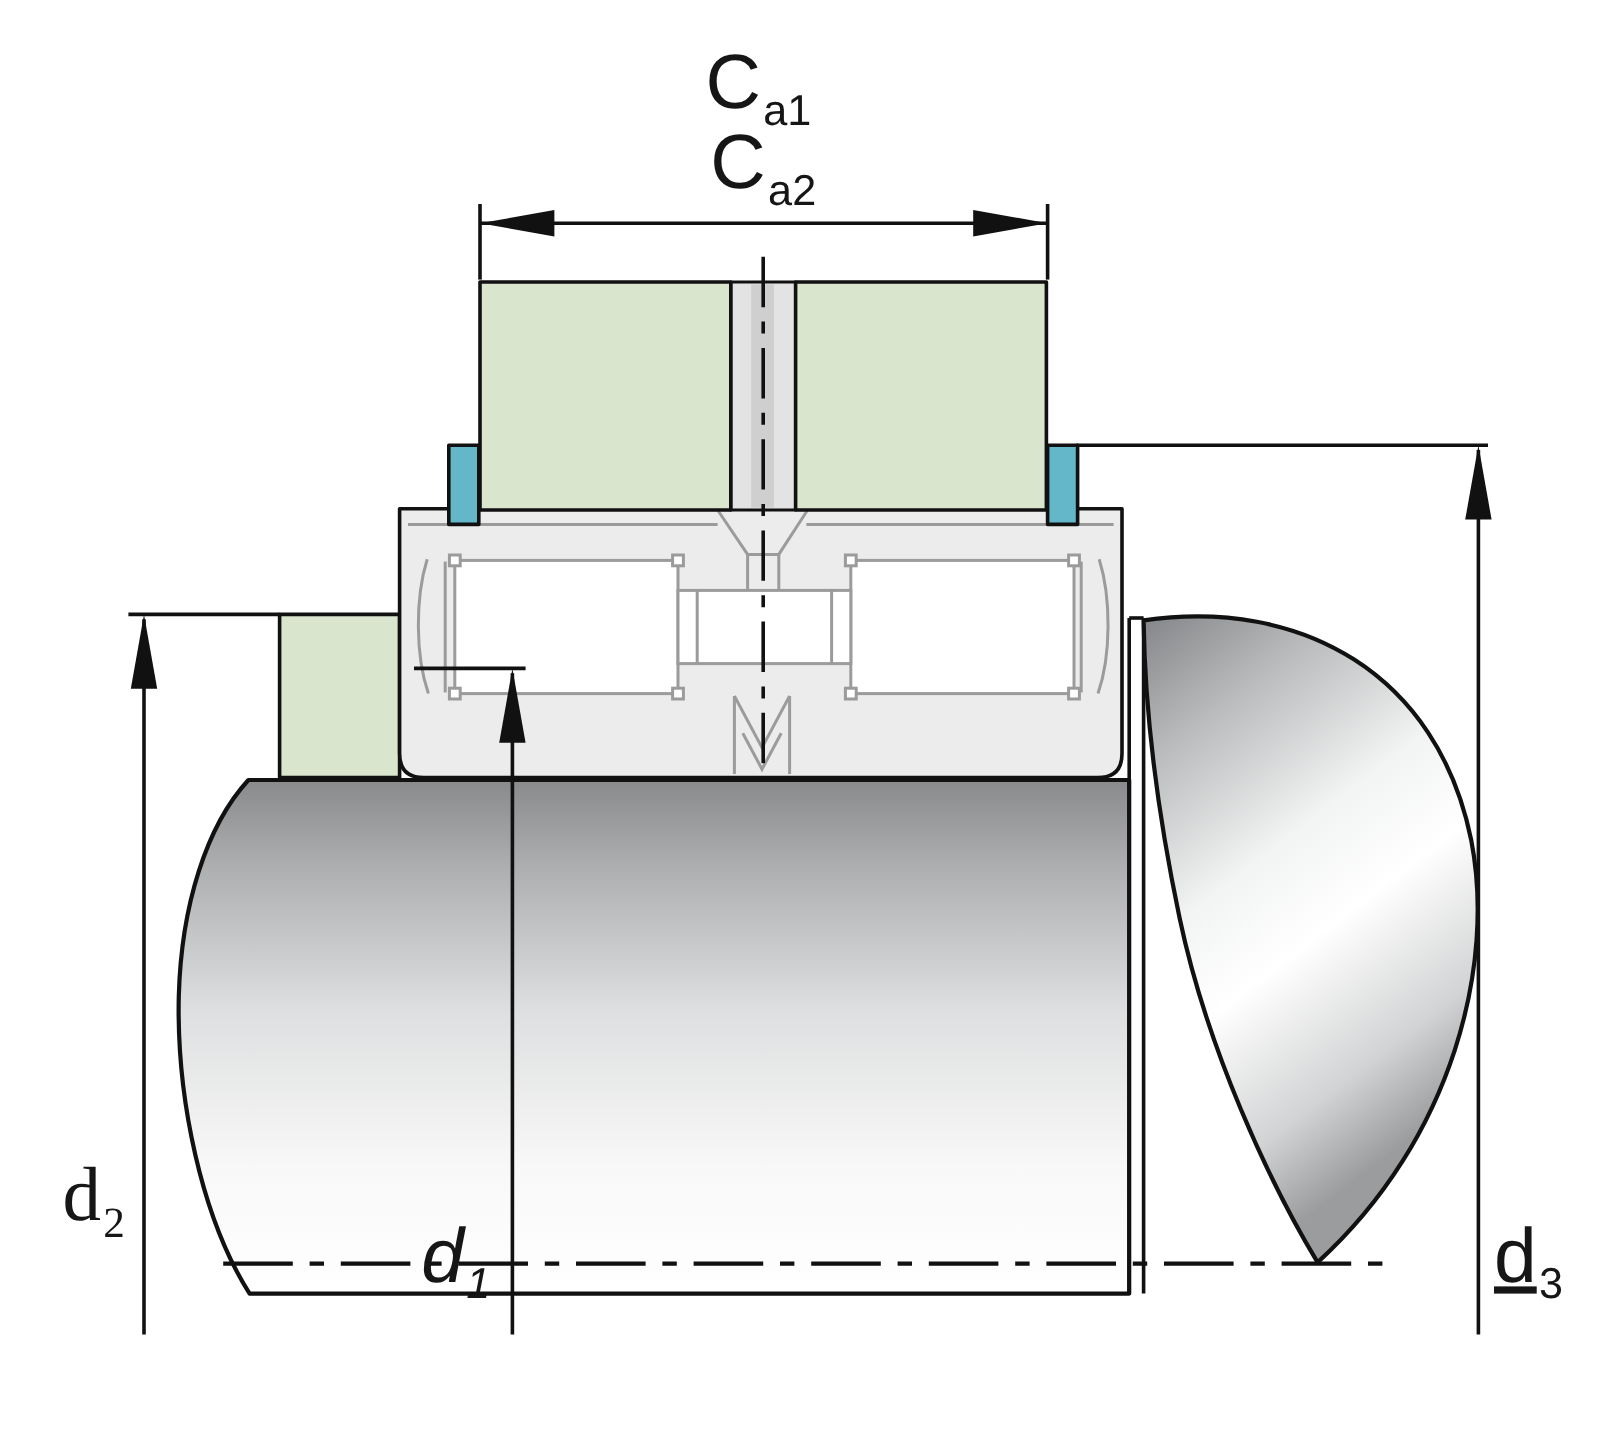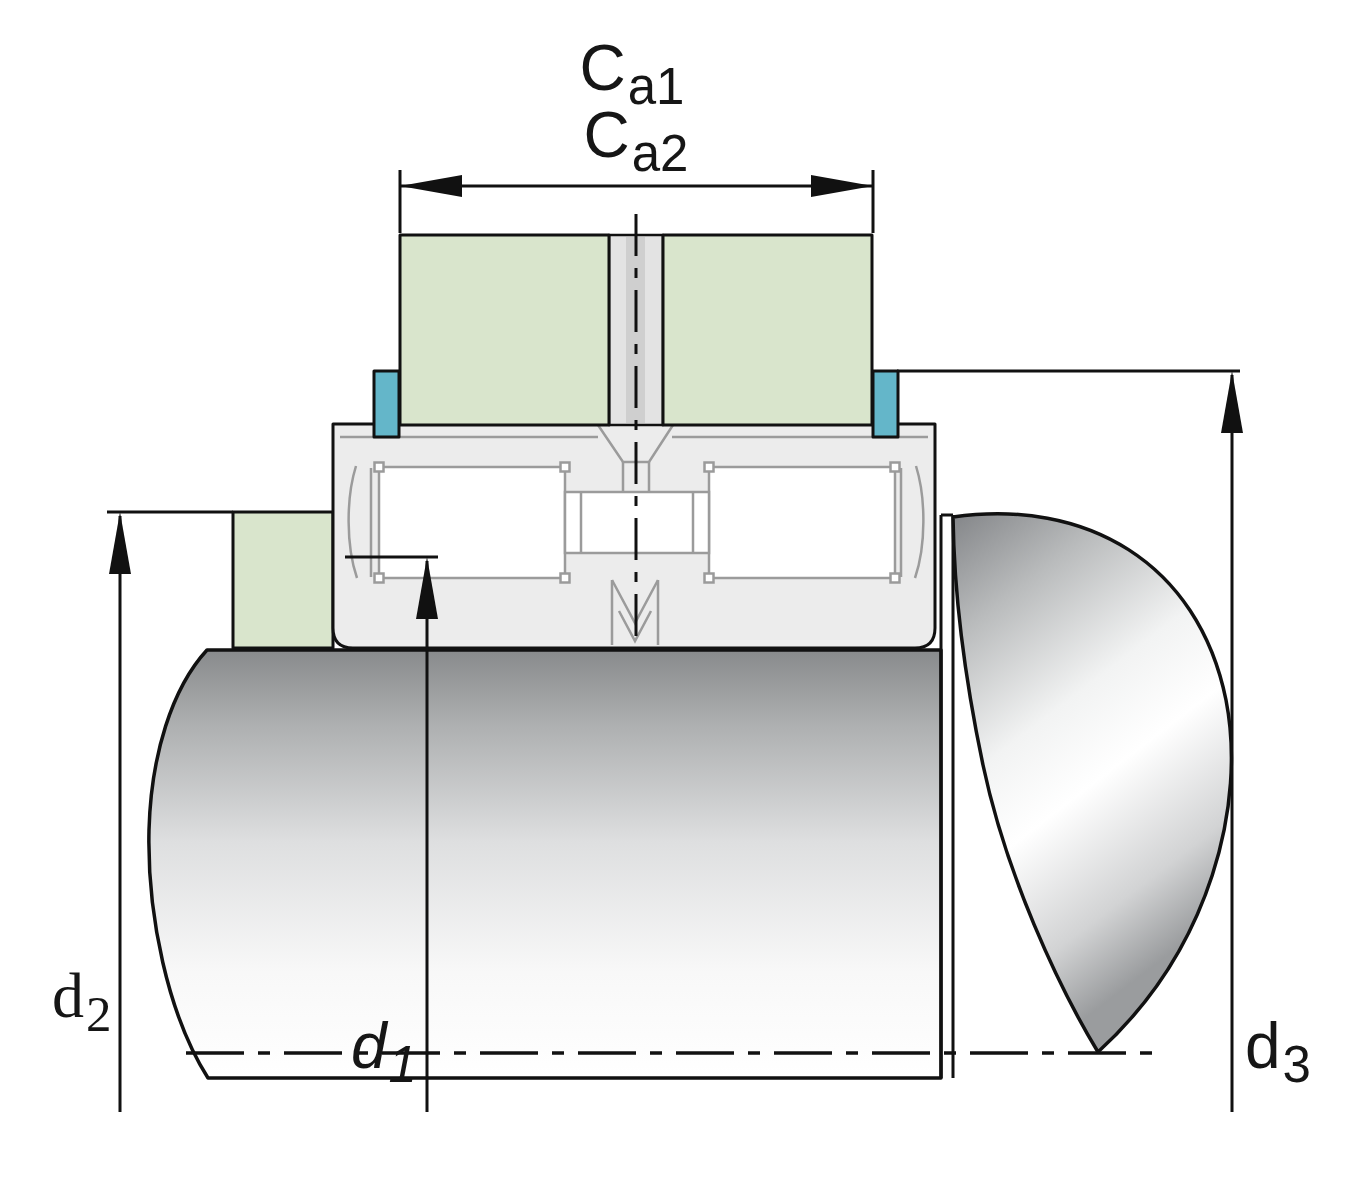--- a/index.html
+++ b/index.html
@@ -2,21 +2,21 @@
 <html><head>
 <meta charset="utf-8">
 <style>
   html,body { margin:0; padding:0; background:#ffffff; }
   #stage {
     position:relative; width:1350px; height:1200px; background:#ffffff;
     font-family:"Liberation Sans", sans-serif; overflow:hidden;
   }
   #drawing { position:absolute; left:0; top:0; }
   .lbl { position:absolute; color:#161616; font-size:64px; line-height:1; white-space:nowrap; }
-  .lbl .sub { font-size:51px; position:relative; top:14px; margin-left:2px; }
+  .lbl .sub { font-size:36px; position:relative; top:14px; margin-left:2px; }
   .centered { transform:translateX(-50%); }
   .outline { stroke:#111111; stroke-linejoin:round; stroke-linecap:butt; }
   .dim { stroke:#111111; stroke-width:3; fill:none; }
   .dimfill { fill:#111111; stroke:none; }
   .gray { stroke:#9b9b9b; stroke-width:2.5; fill:none; }
   .grayfill { stroke:#9b9b9b; stroke-width:2.5; fill:#ffffff; }
 </style>
 </head>
 <body>
 
@@ -132,17 +132,17 @@
   </div>
   <div class="lbl centered" style="left:636px; top:103px;">
     <span>C</span><span class="sub">a2</span>
   </div>
   <div class="lbl" style="left:52px; top:964px;font-family:Liberation Serif, serif;">
     <span>d</span><span class="sub">2</span>
   </div>
   <div class="lbl" style="left:351px; top:1014px;font-style:italic;">
     <span>d</span><span class="sub">1</span>
   </div>
-  <div class="lbl" style="left:1245px; top:1014px;">
+  <div class="lbl" style="left:1245px; top:1014px;text-decoration:underline;">
     <span>d</span><span class="sub">3</span>
   </div>
 
 </div>
 
 </body></html>

